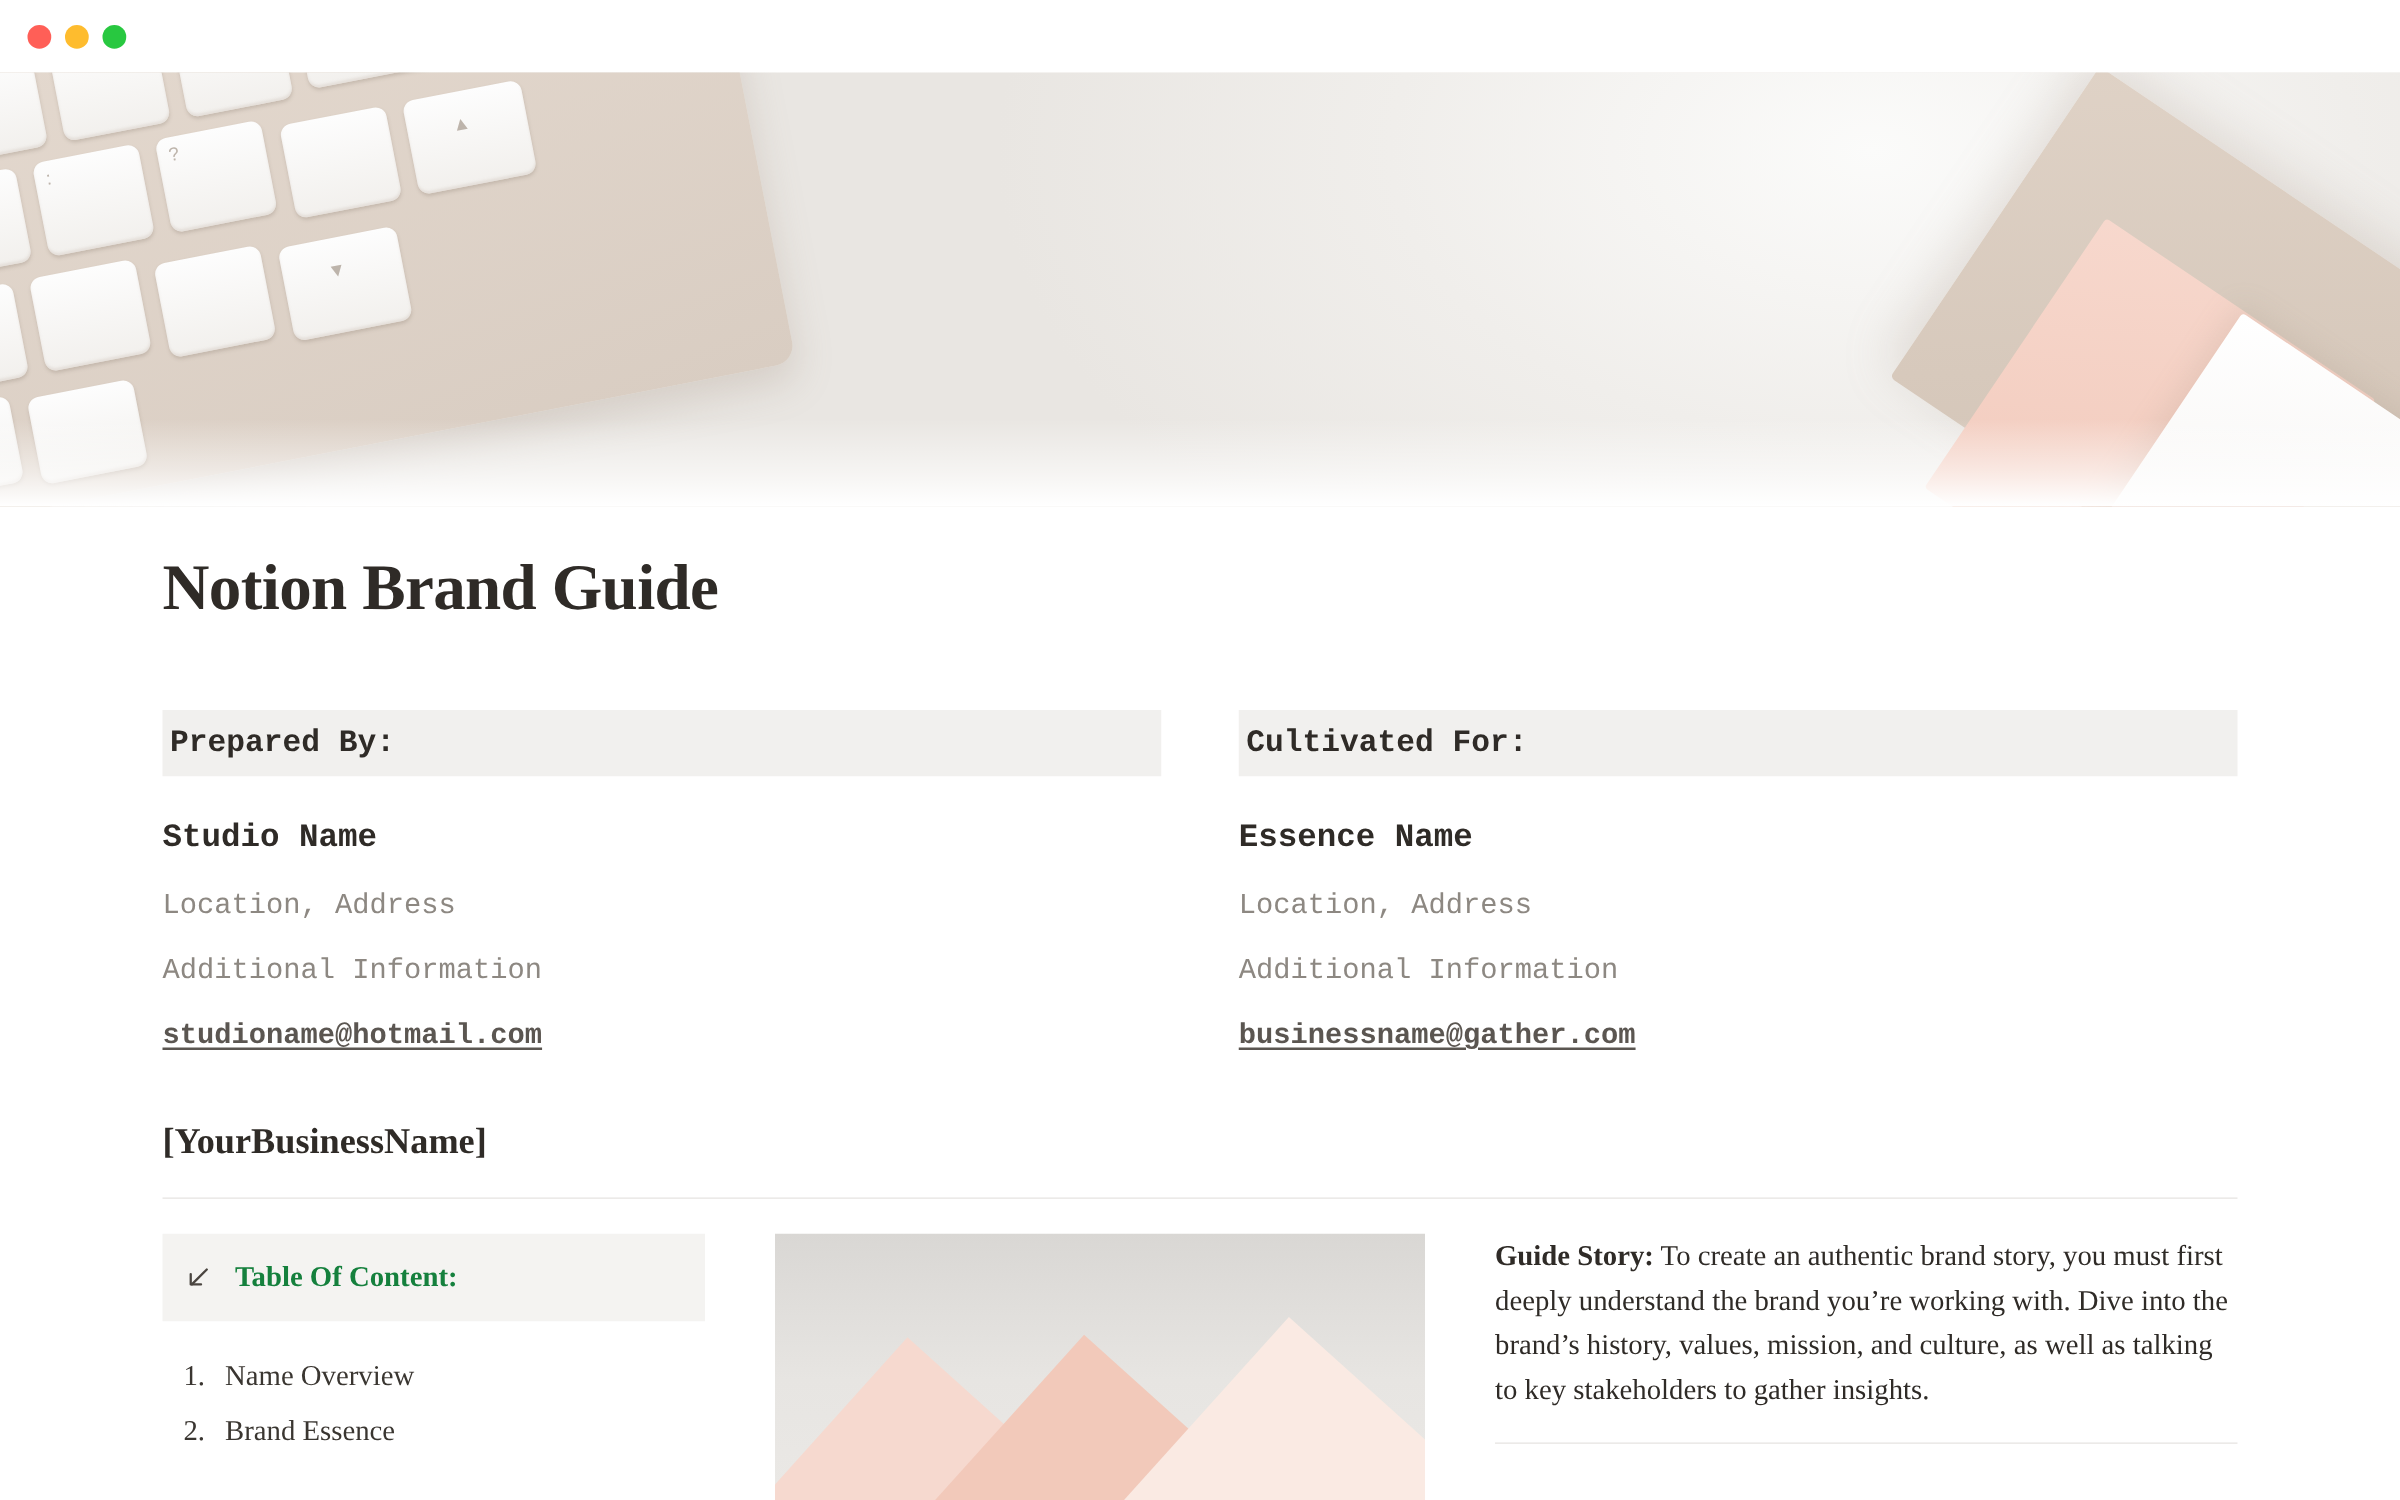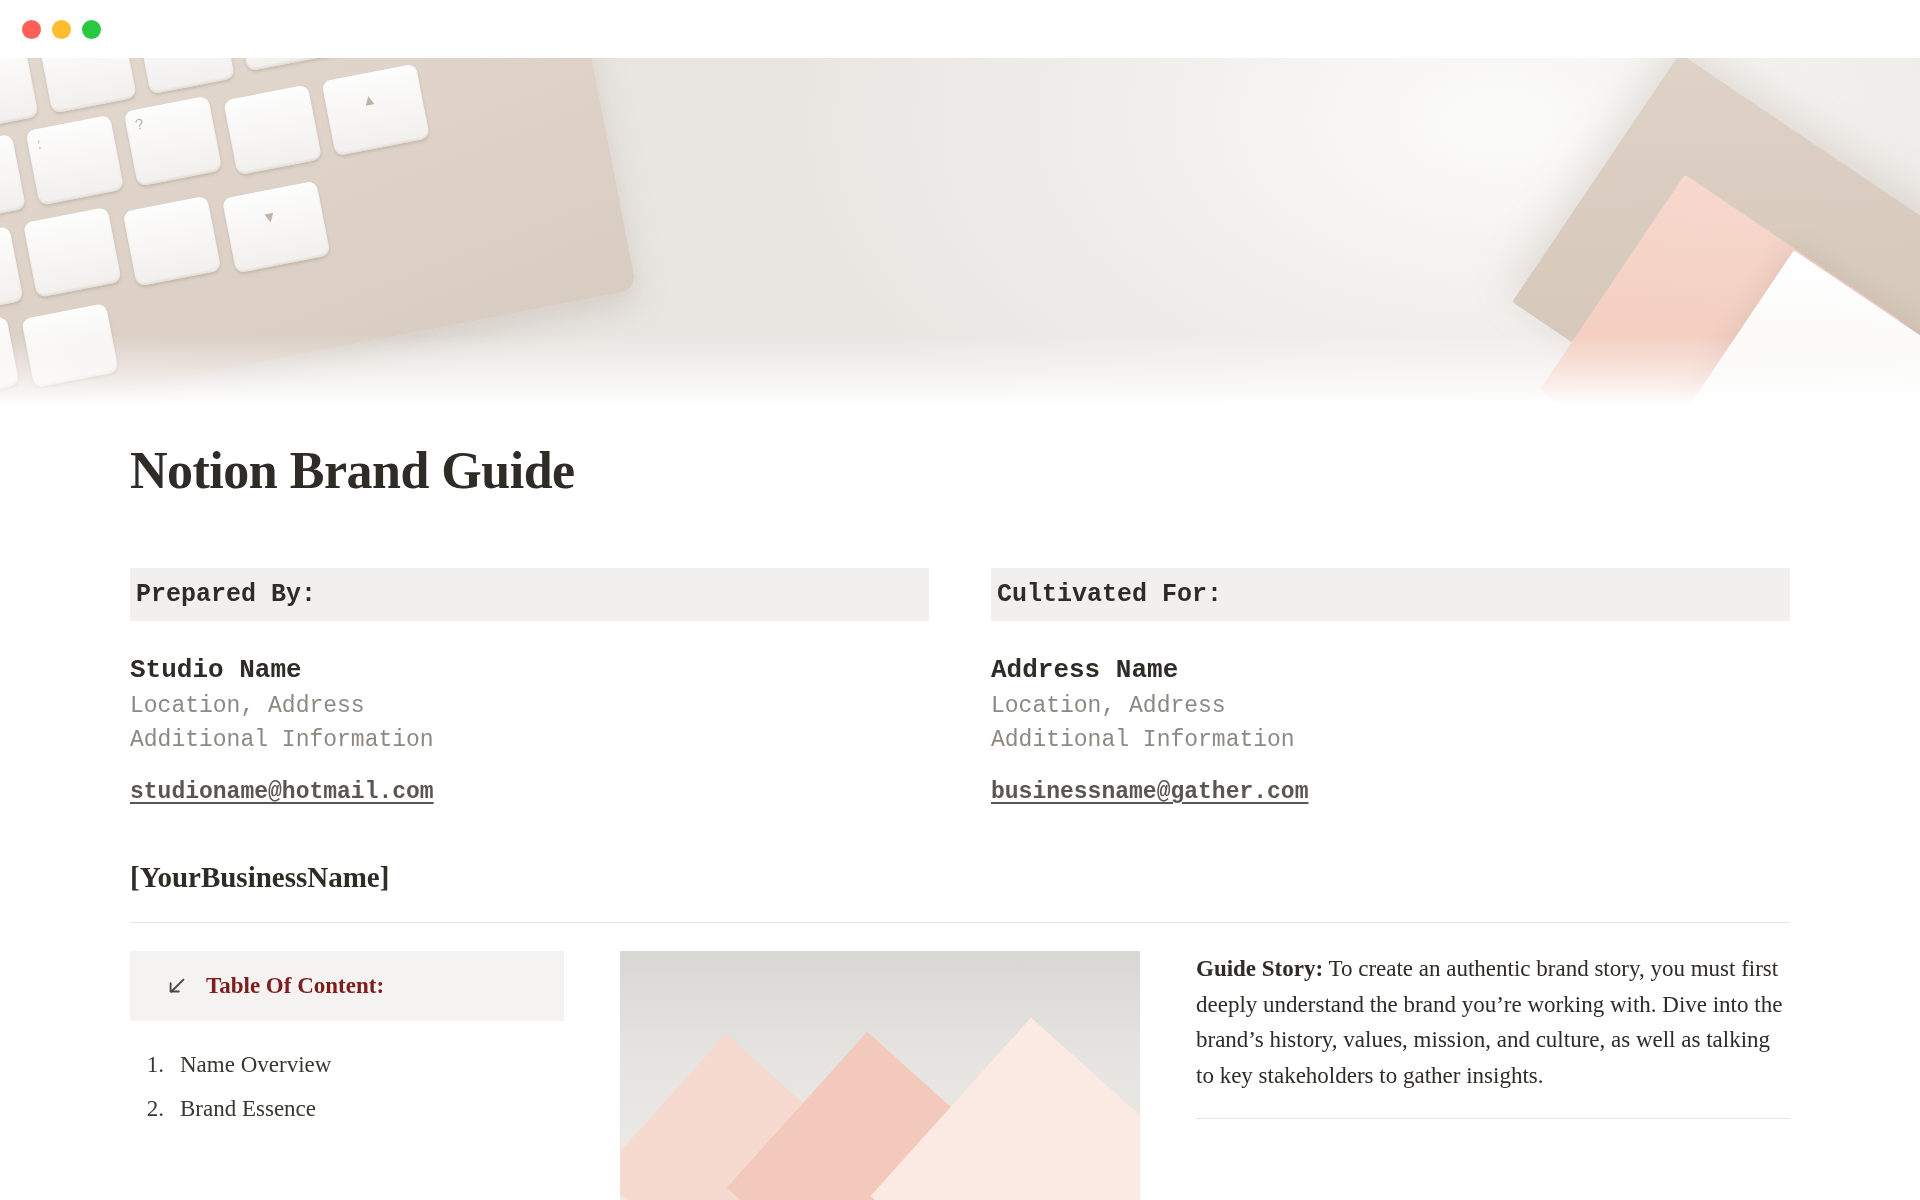--- a/index.html
+++ b/index.html
@@ -140,21 +140,21 @@
   }
   .sub-name {
     font-size: 26px;
     font-weight: 700;
     color: #2f2b27;
     margin-top: 34px;
   }
   .sub-line {
     font-size: 23px;
     color: #8d8882;
-    margin-top: 8px;
+    margin-top: 26px;
   }
   .email {
     font-size: 23px;
     color: #5b5651;
     font-weight: 700;
     margin-top: 26px;
     text-decoration: underline;
     text-underline-offset: 4px;
     display: inline-block;
   }
@@ -175,24 +175,24 @@
     display: flex;
     gap: 56px;
     margin-top: 28px;
   }
   .toc-col { width: 434px; flex: none; }
   .toc-head {
     background: #f4f3f1;
     display: flex;
     align-items: center;
     gap: 18px;
-    padding: 22px 36px;
-    font-size: 23px;
-    font-weight: 700;
-    color: #7f1d1d;
+    padding: 22px 18px;
+    font-size: 23px;
+    font-weight: 700;
+    color: #15803d;
   }
   .toc-icon {
     width: 22px; height: 22px;
     display: inline-block;
     color: #4a4540;
   }
   .toc-list {
     margin-top: 22px;
     list-style: none;
   }
@@ -308,21 +308,21 @@
       <div class="col">
         <div class="band">Prepared By:</div>
         <div class="sub-name">Studio Name</div>
         <div class="sub-line">Location, Address</div>
         <div class="sub-line">Additional Information</div>
         <a class="email" href="#">studioname@hotmail.com</a>
       </div>
 
       <div class="col">
         <div class="band">Cultivated For:</div>
-        <div class="sub-name">Address Name</div>
+        <div class="sub-name">Essence Name</div>
         <div class="sub-line">Location, Address</div>
         <div class="sub-line">Additional Information</div>
         <a class="email" href="#">businessname@gather.com</a>
       </div>
 
     </div>
 
     <h2 class="biz-name">[YourBusinessName]</h2>
     <div class="divider"></div>
 

